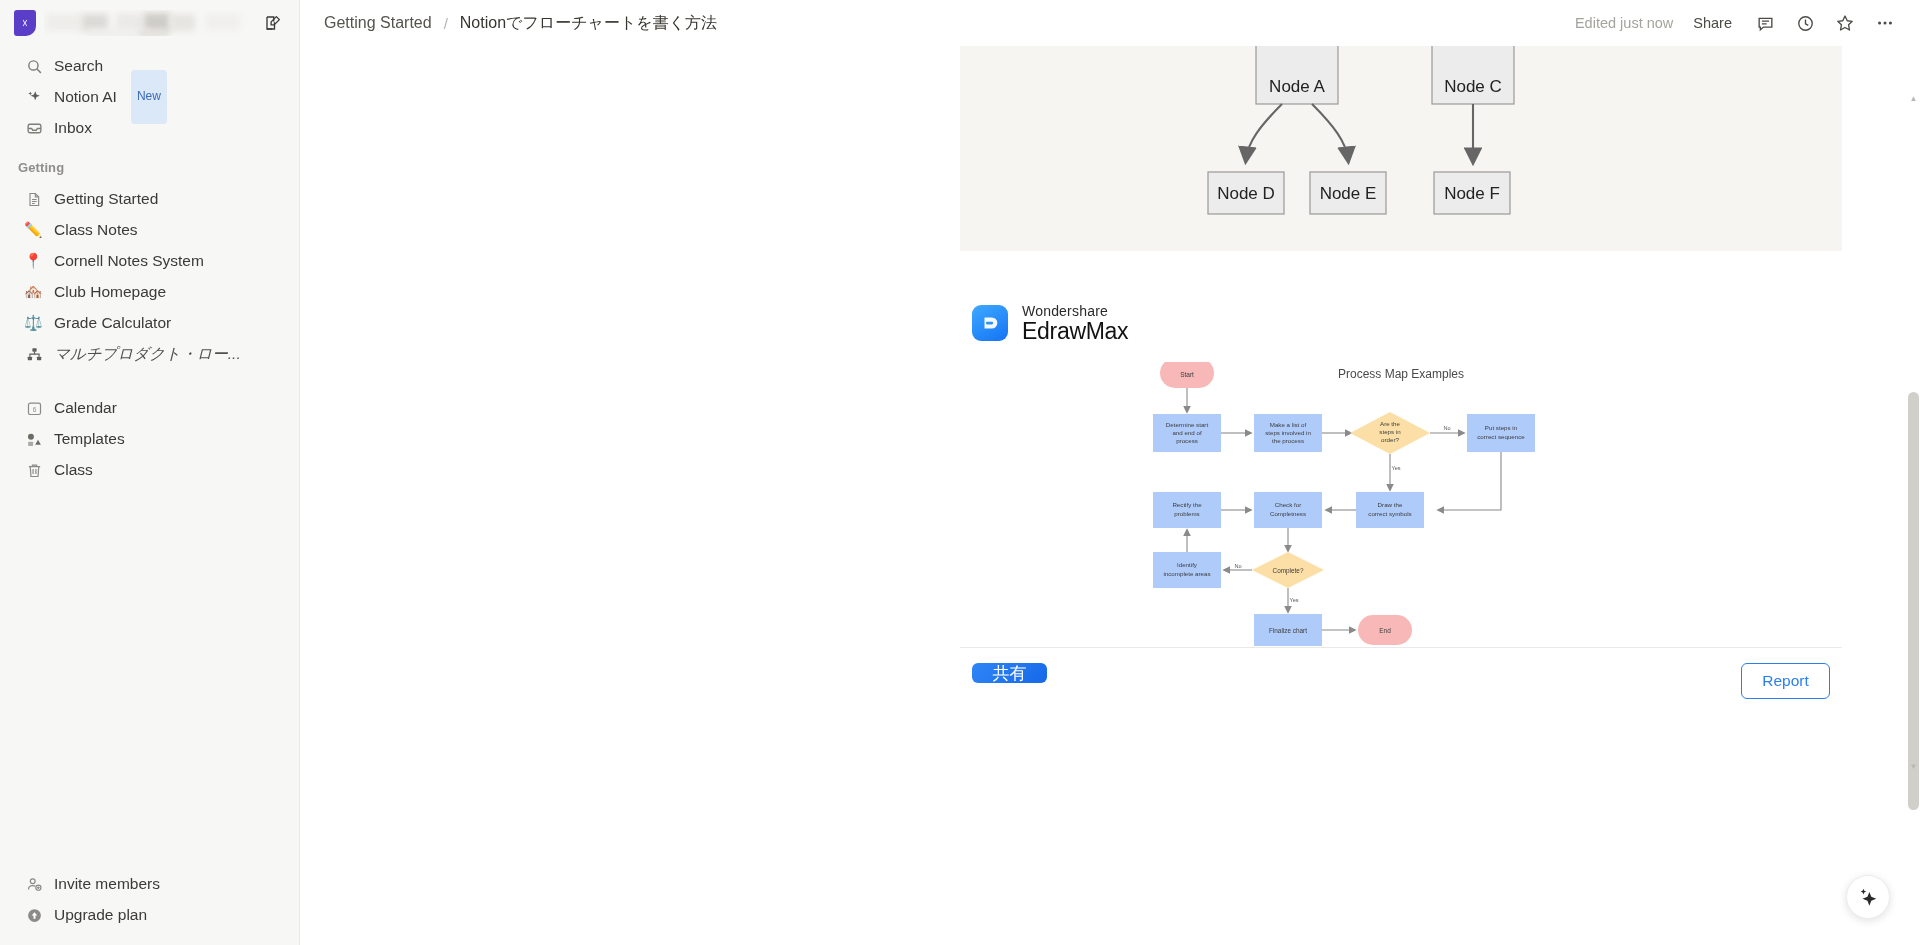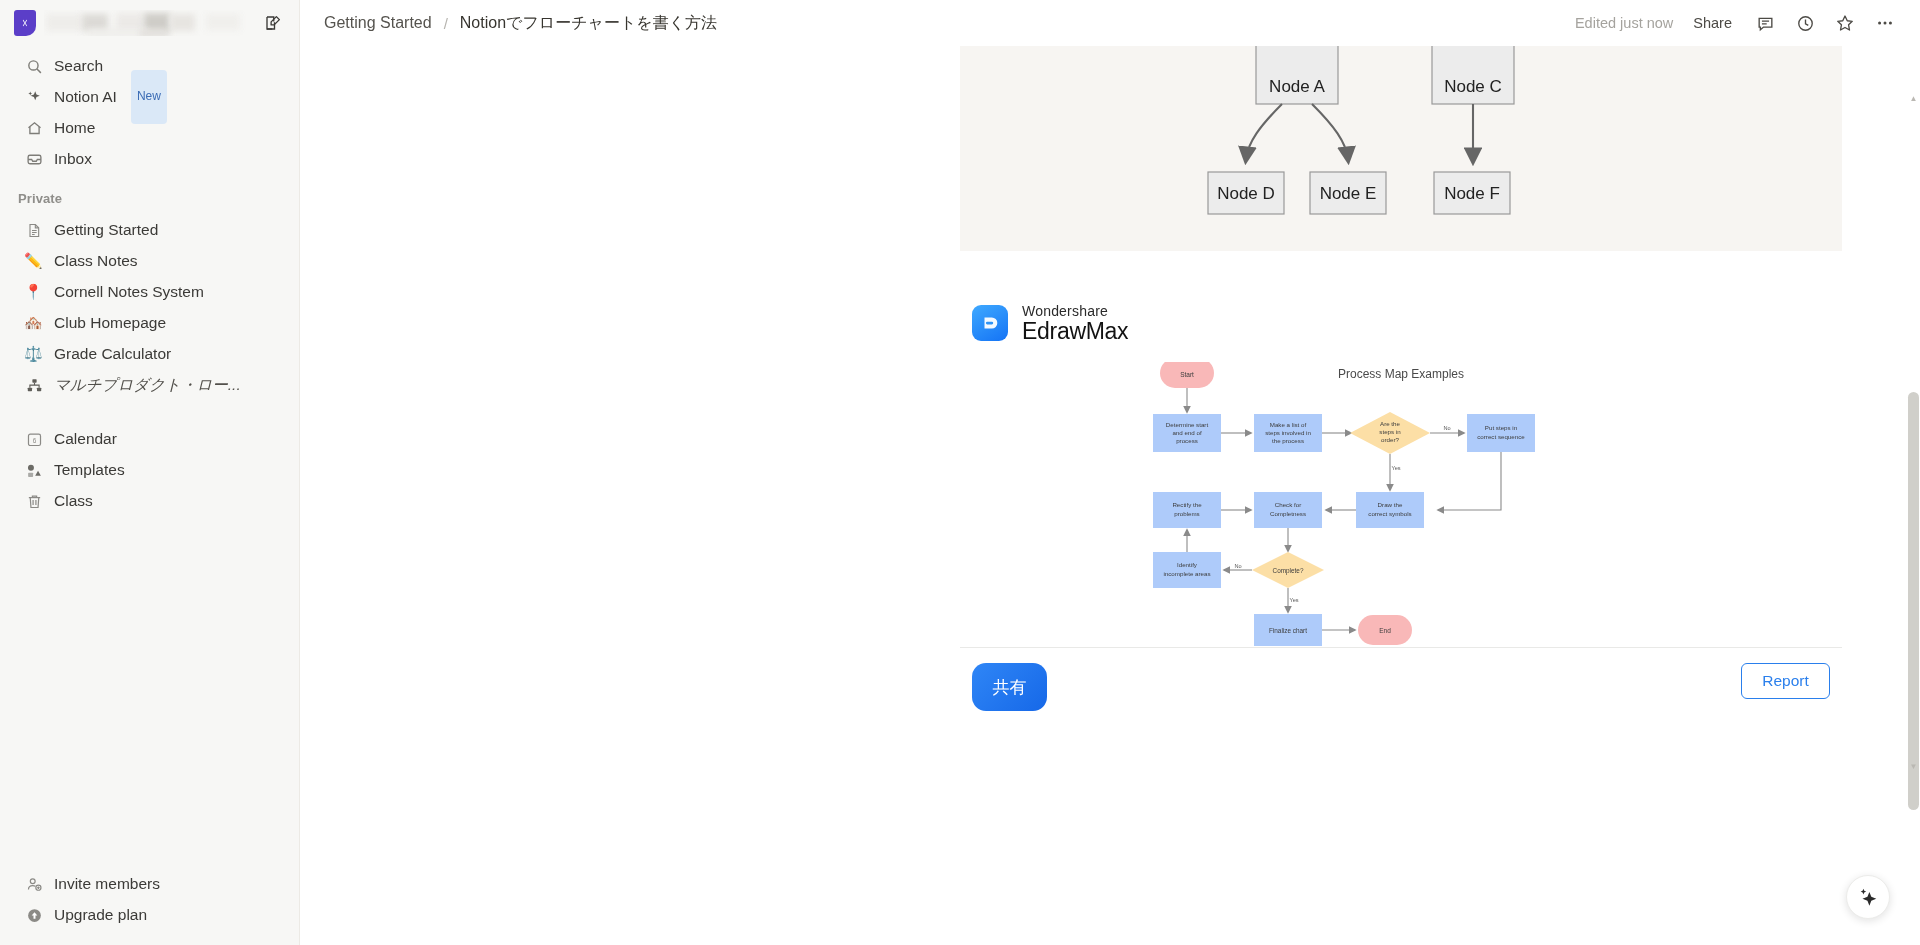--- a/index.html
+++ b/index.html
@@ -134,21 +134,21 @@
     position: absolute; left: 50%; transform: translateX(-50%);
     top: 5px; font-size: 12px; color: #4a4a4a; white-space: nowrap;
   }
 
   .actions-sep {
     position: absolute; left: 660px; top: 601px; width: 882px; height: 1px;
     background: #e9e9e7;
   }
   .btn-share-jp {
     position: absolute; left: 672px; top: 617px;
-    width: 75px; height: 48px; border-radius: 14px;
+    width: 75px; height: 20px; border-radius: 6px;
     background: linear-gradient(135deg, #2f86f6 0%, #1668e8 100%);
     color: #fff; font-size: 17px;
     display: flex; align-items: center; justify-content: center;
     cursor: pointer; border: none;
   }
   .btn-report {
     position: absolute; left: 1441px; top: 617px;
     width: 89px; height: 36px; border-radius: 6px;
     background: #fff; border: 1px solid #2a7fec; color: #2a7fec;
     font-size: 15.5px; display: flex; align-items: center; justify-content: center;
@@ -223,42 +223,33 @@
         <span class="nav-icon">
           <svg width="17" height="17" viewBox="0 0 24 24" fill="#5f5e59">
             <path d="M13 3l1.8 4.6L19.5 9.5l-4.7 1.9L13 16l-1.8-4.6L6.5 9.5l4.7-1.9z"></path>
             <path d="M6 3.5l.8 2 2 .8-2 .8L6 9l-.8-1.9-2-.8 2-.8z"></path>
           </svg>
         </span>
         <span class="nav-label">Notion AI</span>
         <span class="badge-new">New</span>
       </div>
 
-      <div class="nav-item">
-        <span class="nav-icon">
-          <svg width="17" height="17" viewBox="0 0 24 24" fill="none" stroke="#7e7d78" stroke-width="1.9">
-            <path d="M3.5 11L12 4l8.5 7"></path>
-              <path d="M5.5 10v9h13v-9"></path>
-          </svg>
-        </span>
-        <span class="nav-label">Home</span>
-      </div>
 
       <div class="nav-item">
         <span class="nav-icon">
           <svg width="17" height="17" viewBox="0 0 24 24" fill="none" stroke="#7e7d78" stroke-width="1.9">
             <rect x="3" y="6" width="18" height="12" rx="2.5"></rect>
               <path d="M3 12h5l1.5 2.5h5L16 12h5"></path>
           </svg>
         </span>
         <span class="nav-label">Inbox</span>
       </div>
     </div>
 
-    <div class="section-label">Private</div>
+    <div class="section-label">Getting</div>
 
     <div class="nav-group">
       <div class="nav-item">
         <span class="nav-icon">
           <svg width="16" height="17" viewBox="0 0 24 24" fill="none" stroke="#8b8a86" stroke-width="1.7">
             <path d="M6 3h8l5 5v13H6z"></path>
               <path d="M14 3v5h5"></path>
             <path d="M9 12h7M9 15h7M9 18h4"></path>
           </svg>
         </span>

